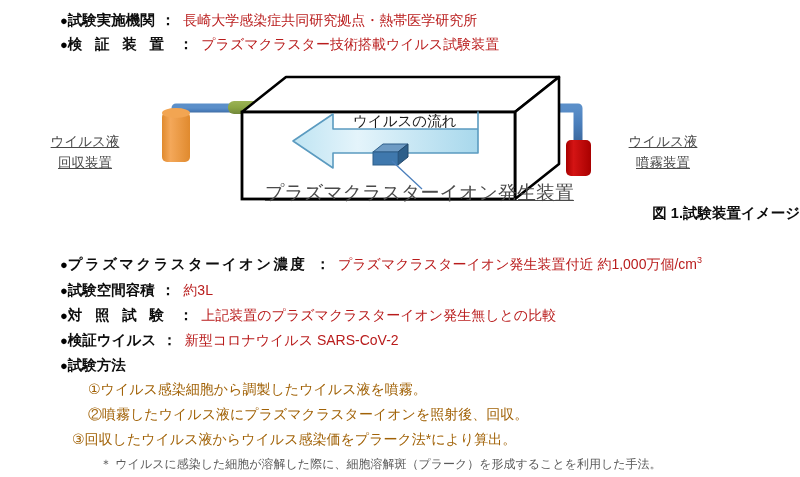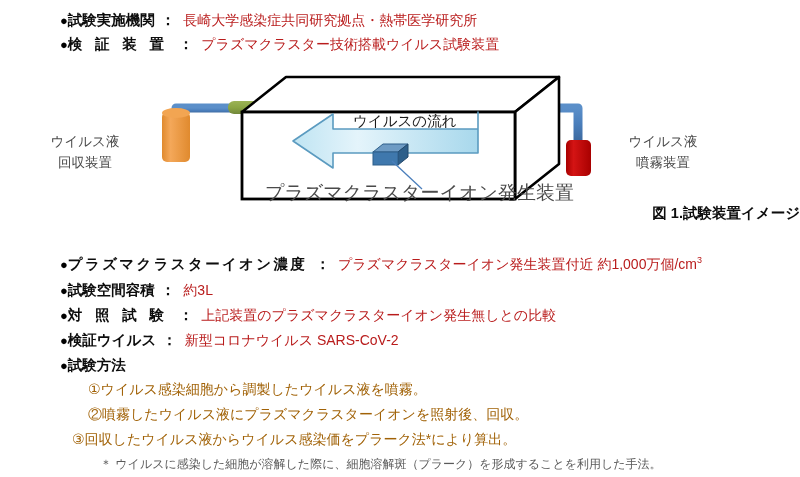--- a/index.html
+++ b/index.html
@@ -92,20 +92,21 @@
     color: #0d0d0d;
   }
 
   .fig-label {
     position: absolute;
     color: #4a4a4a;
     font-size: 13.5px;
     white-space: nowrap;
     text-align: center;
     line-height: 1.55;
+    text-decoration: underline;
   }
   .fig-label.ion-gen {
     font-size: 19px;
   }
   .arrow-text {
     position: absolute;
     font-size: 14.5px;
     color: #1a1a1a;
     white-space: nowrap;
   }

